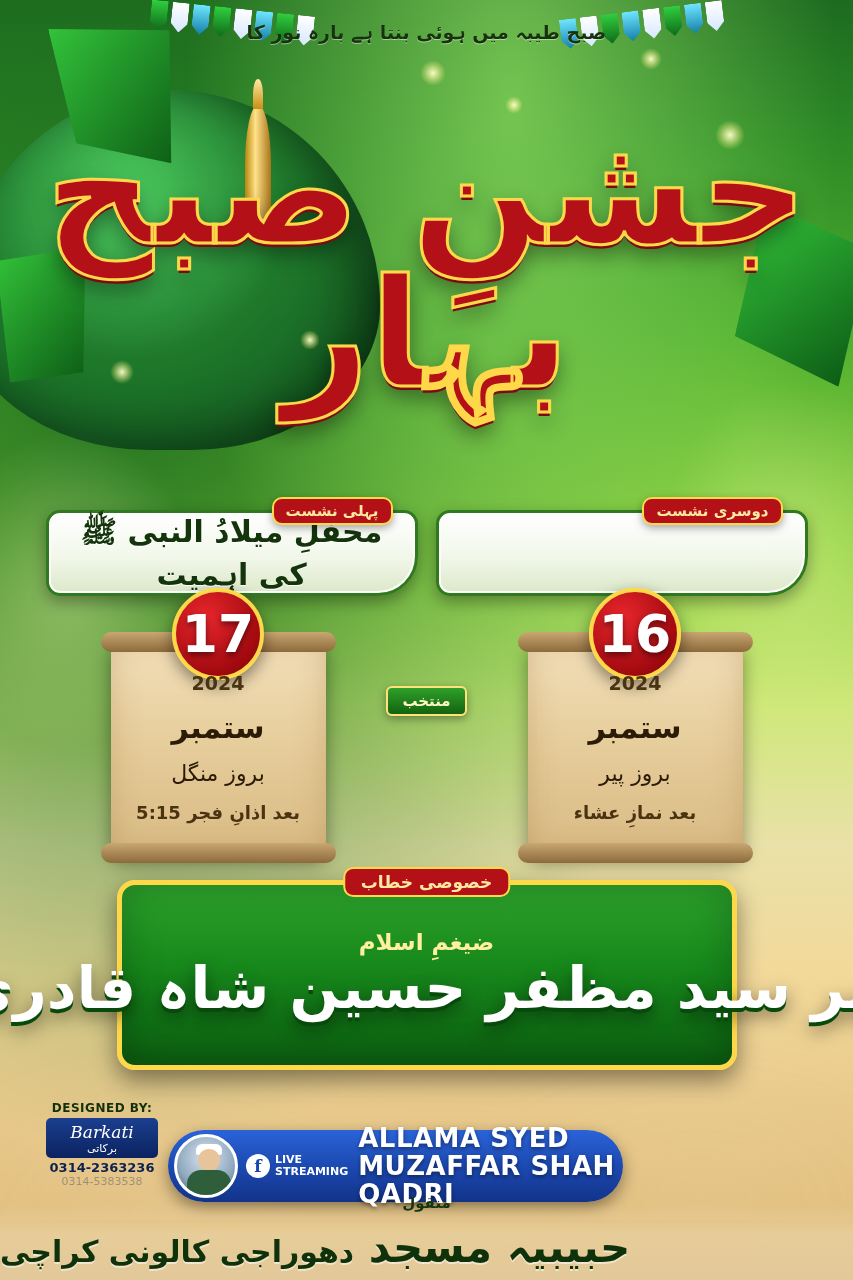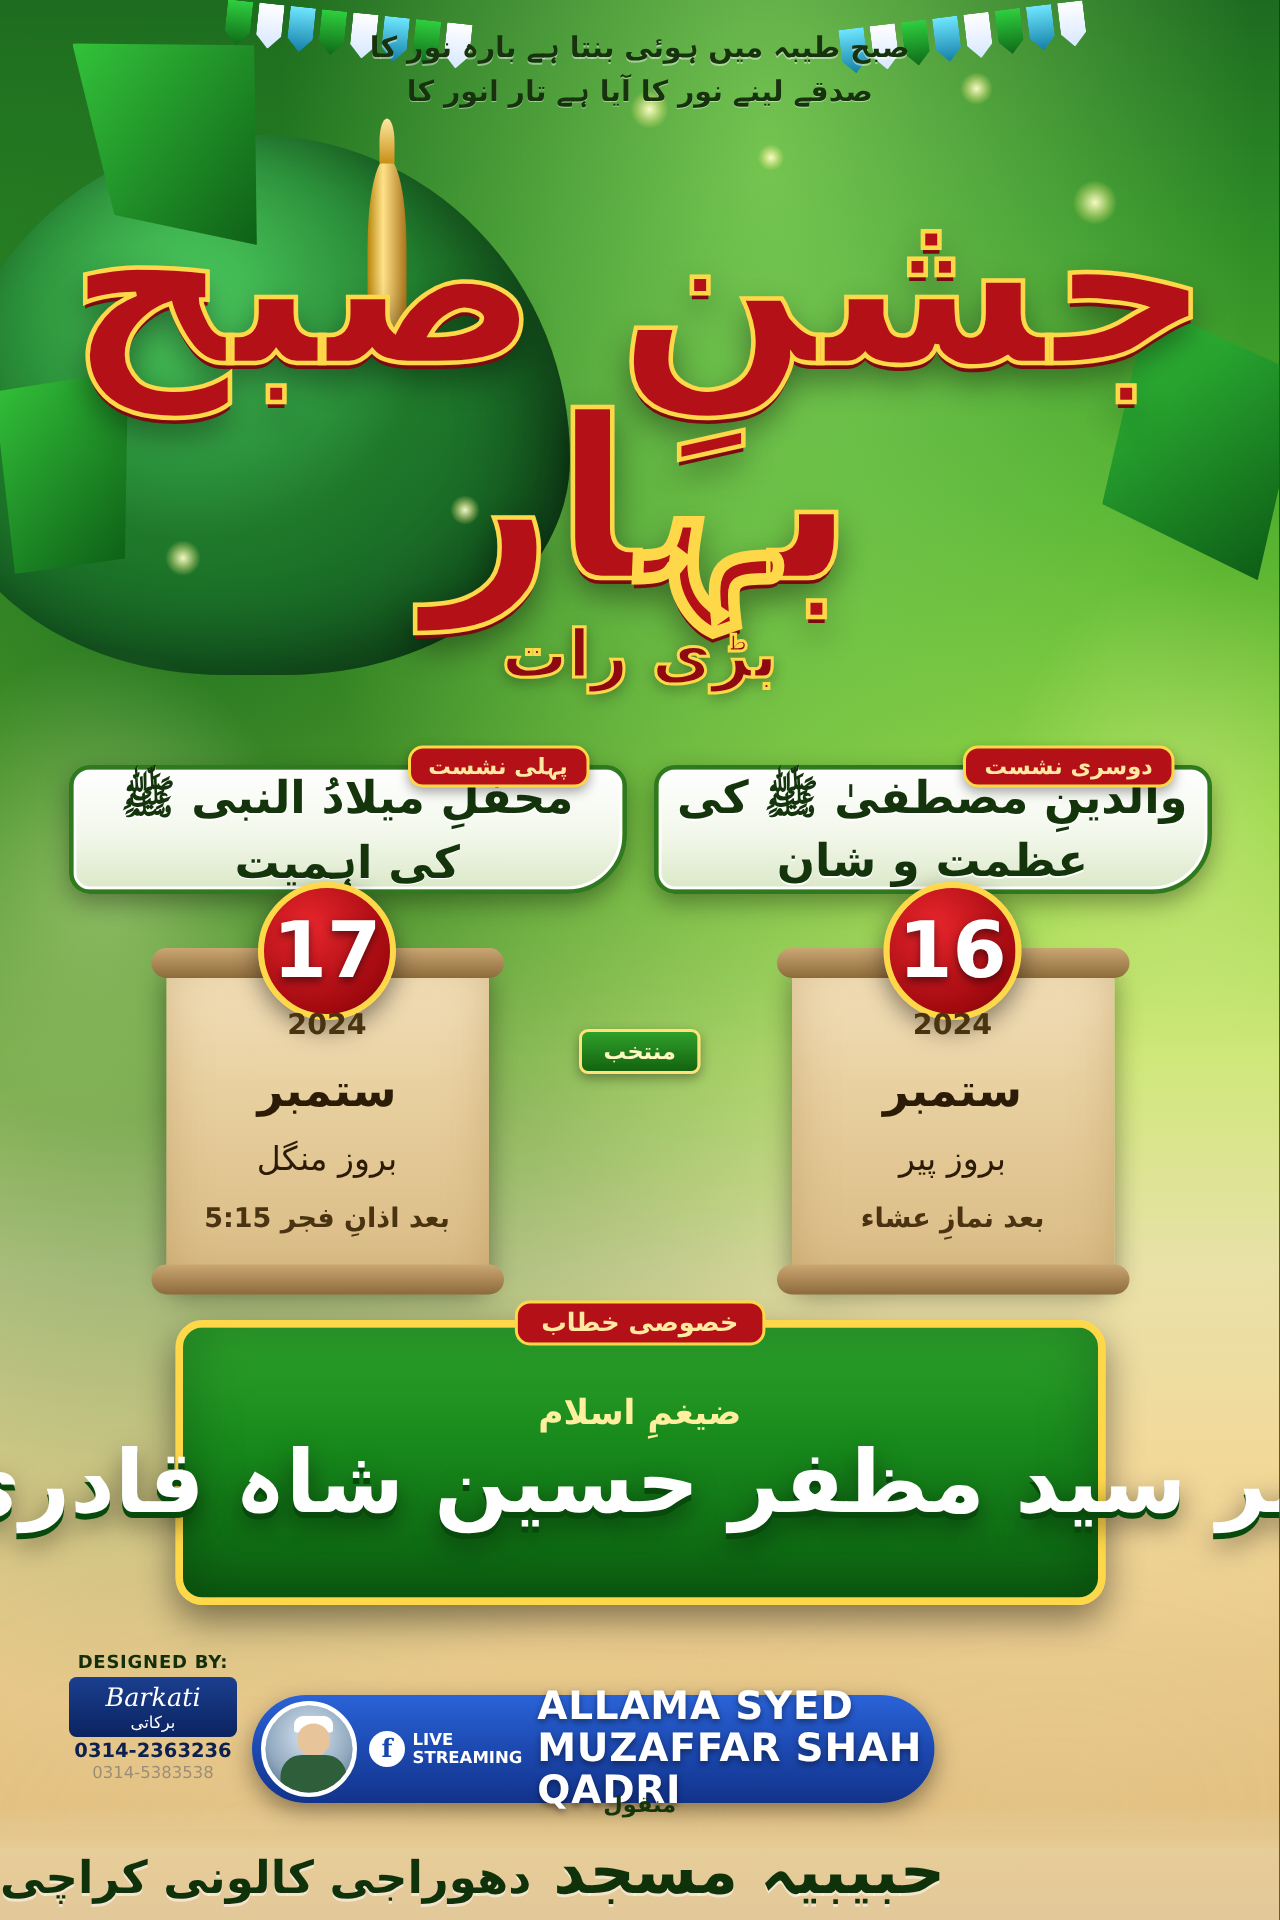--- a/index.html
+++ b/index.html
@@ -350,36 +350,33 @@
 
   <div class="bokeh" style="left:420px; top:60px; width:26px; height:26px;"></div>
   <div class="bokeh" style="left:505px; top:96px; width:18px; height:18px;"></div>
   <div class="bokeh" style="left:640px; top:48px; width:22px; height:22px;"></div>
   <div class="bokeh" style="left:715px; top:120px; width:30px; height:30px;"></div>
   <div class="bokeh" style="left:300px; top:330px; width:20px; height:20px;"></div>
   <div class="bokeh" style="left:110px; top:360px; width:24px; height:24px;"></div>
 
   <div class="couplet">
     <div>صبح طیبہ میں ہوئی بنتا ہے بارہ نور کا</div>
-    <div>صدقے لینے نور کا آیا ہے تار انور کا</div>
   </div>
 
   <div class="title-wrap">
     <div class="title-main">جشنِ صبح بہار</div>
-    <div class="title-small">بڑی رات</div>
   </div>
 
   <div class="sessions">
     <div class="session">
       <span class="tag">پہلی نشست</span>
       <span class="txt">محفلِ میلادُ النبی ﷺ کی اہمیت</span>
     </div>
     <div class="session">
       <span class="tag">دوسری نشست</span>
-      <span class="txt">والدینِ مصطفیٰ ﷺ کی عظمت و شان</span>
     </div>
   </div>
 
   <div class="scrolls">
 
     <div class="scroll">
       <div class="badge-num">16</div>
       <div class="body">
         <div class="year">2024</div>
         <div class="month">ستمبر</div>

